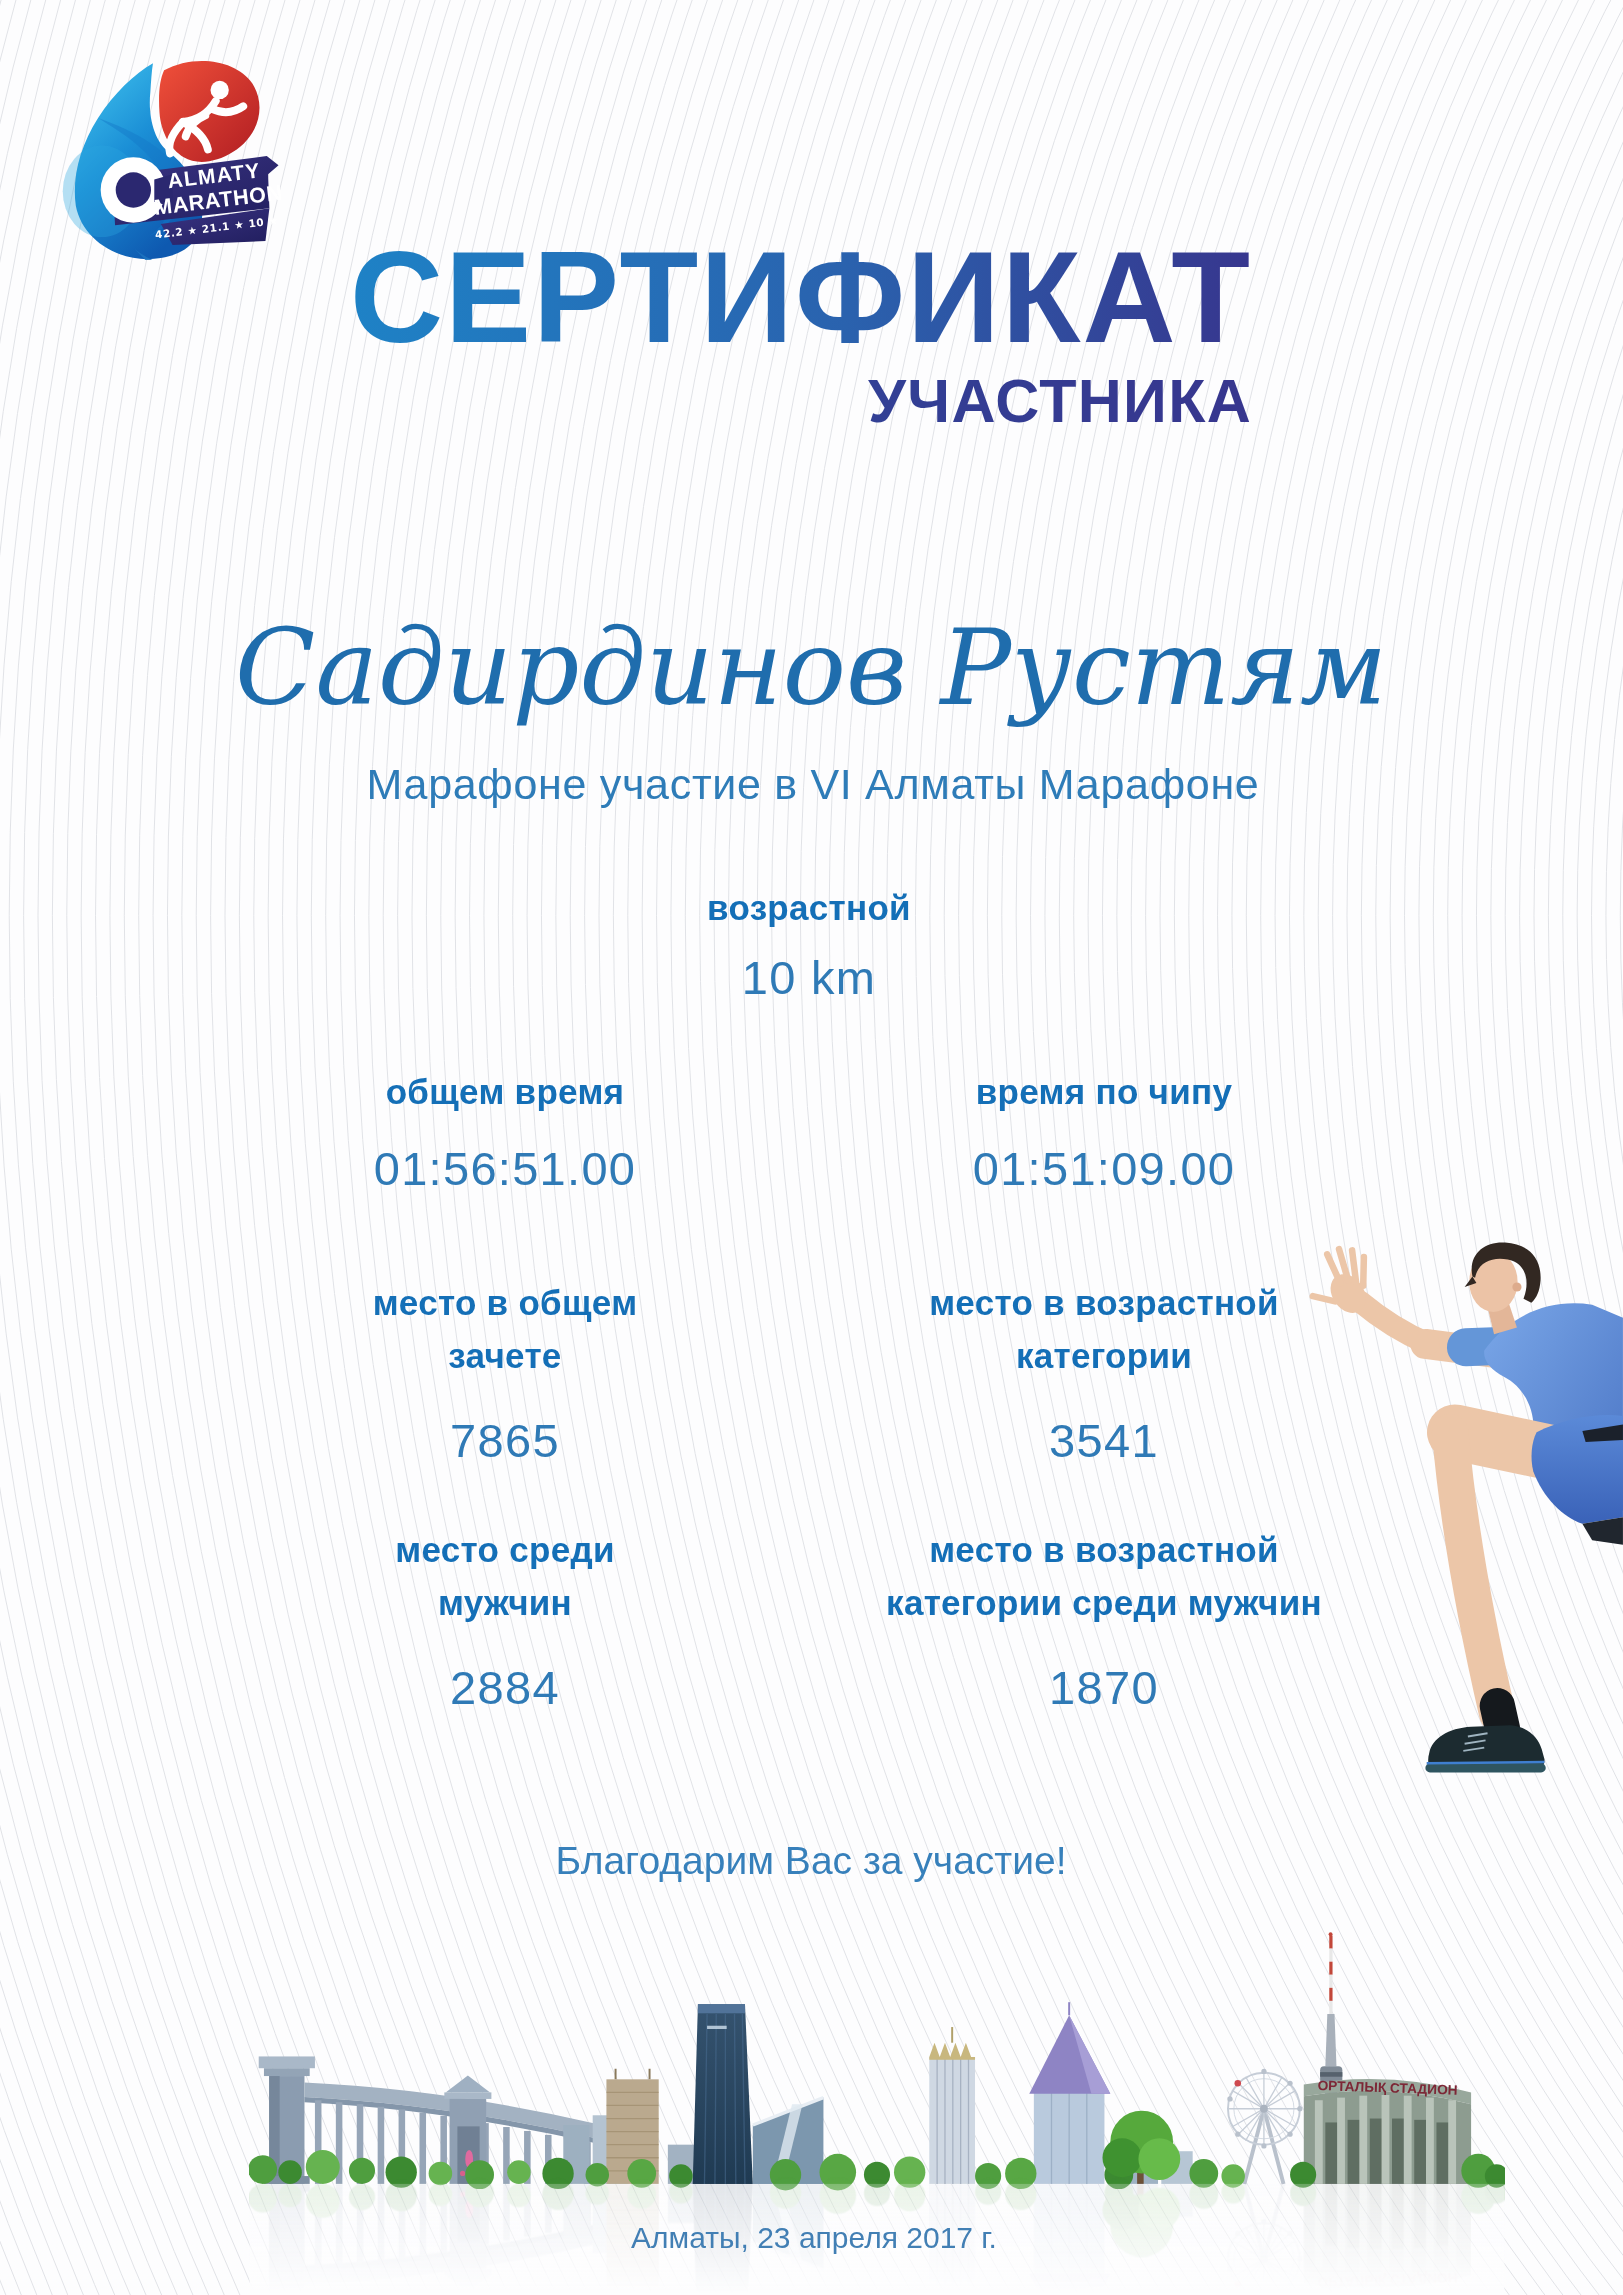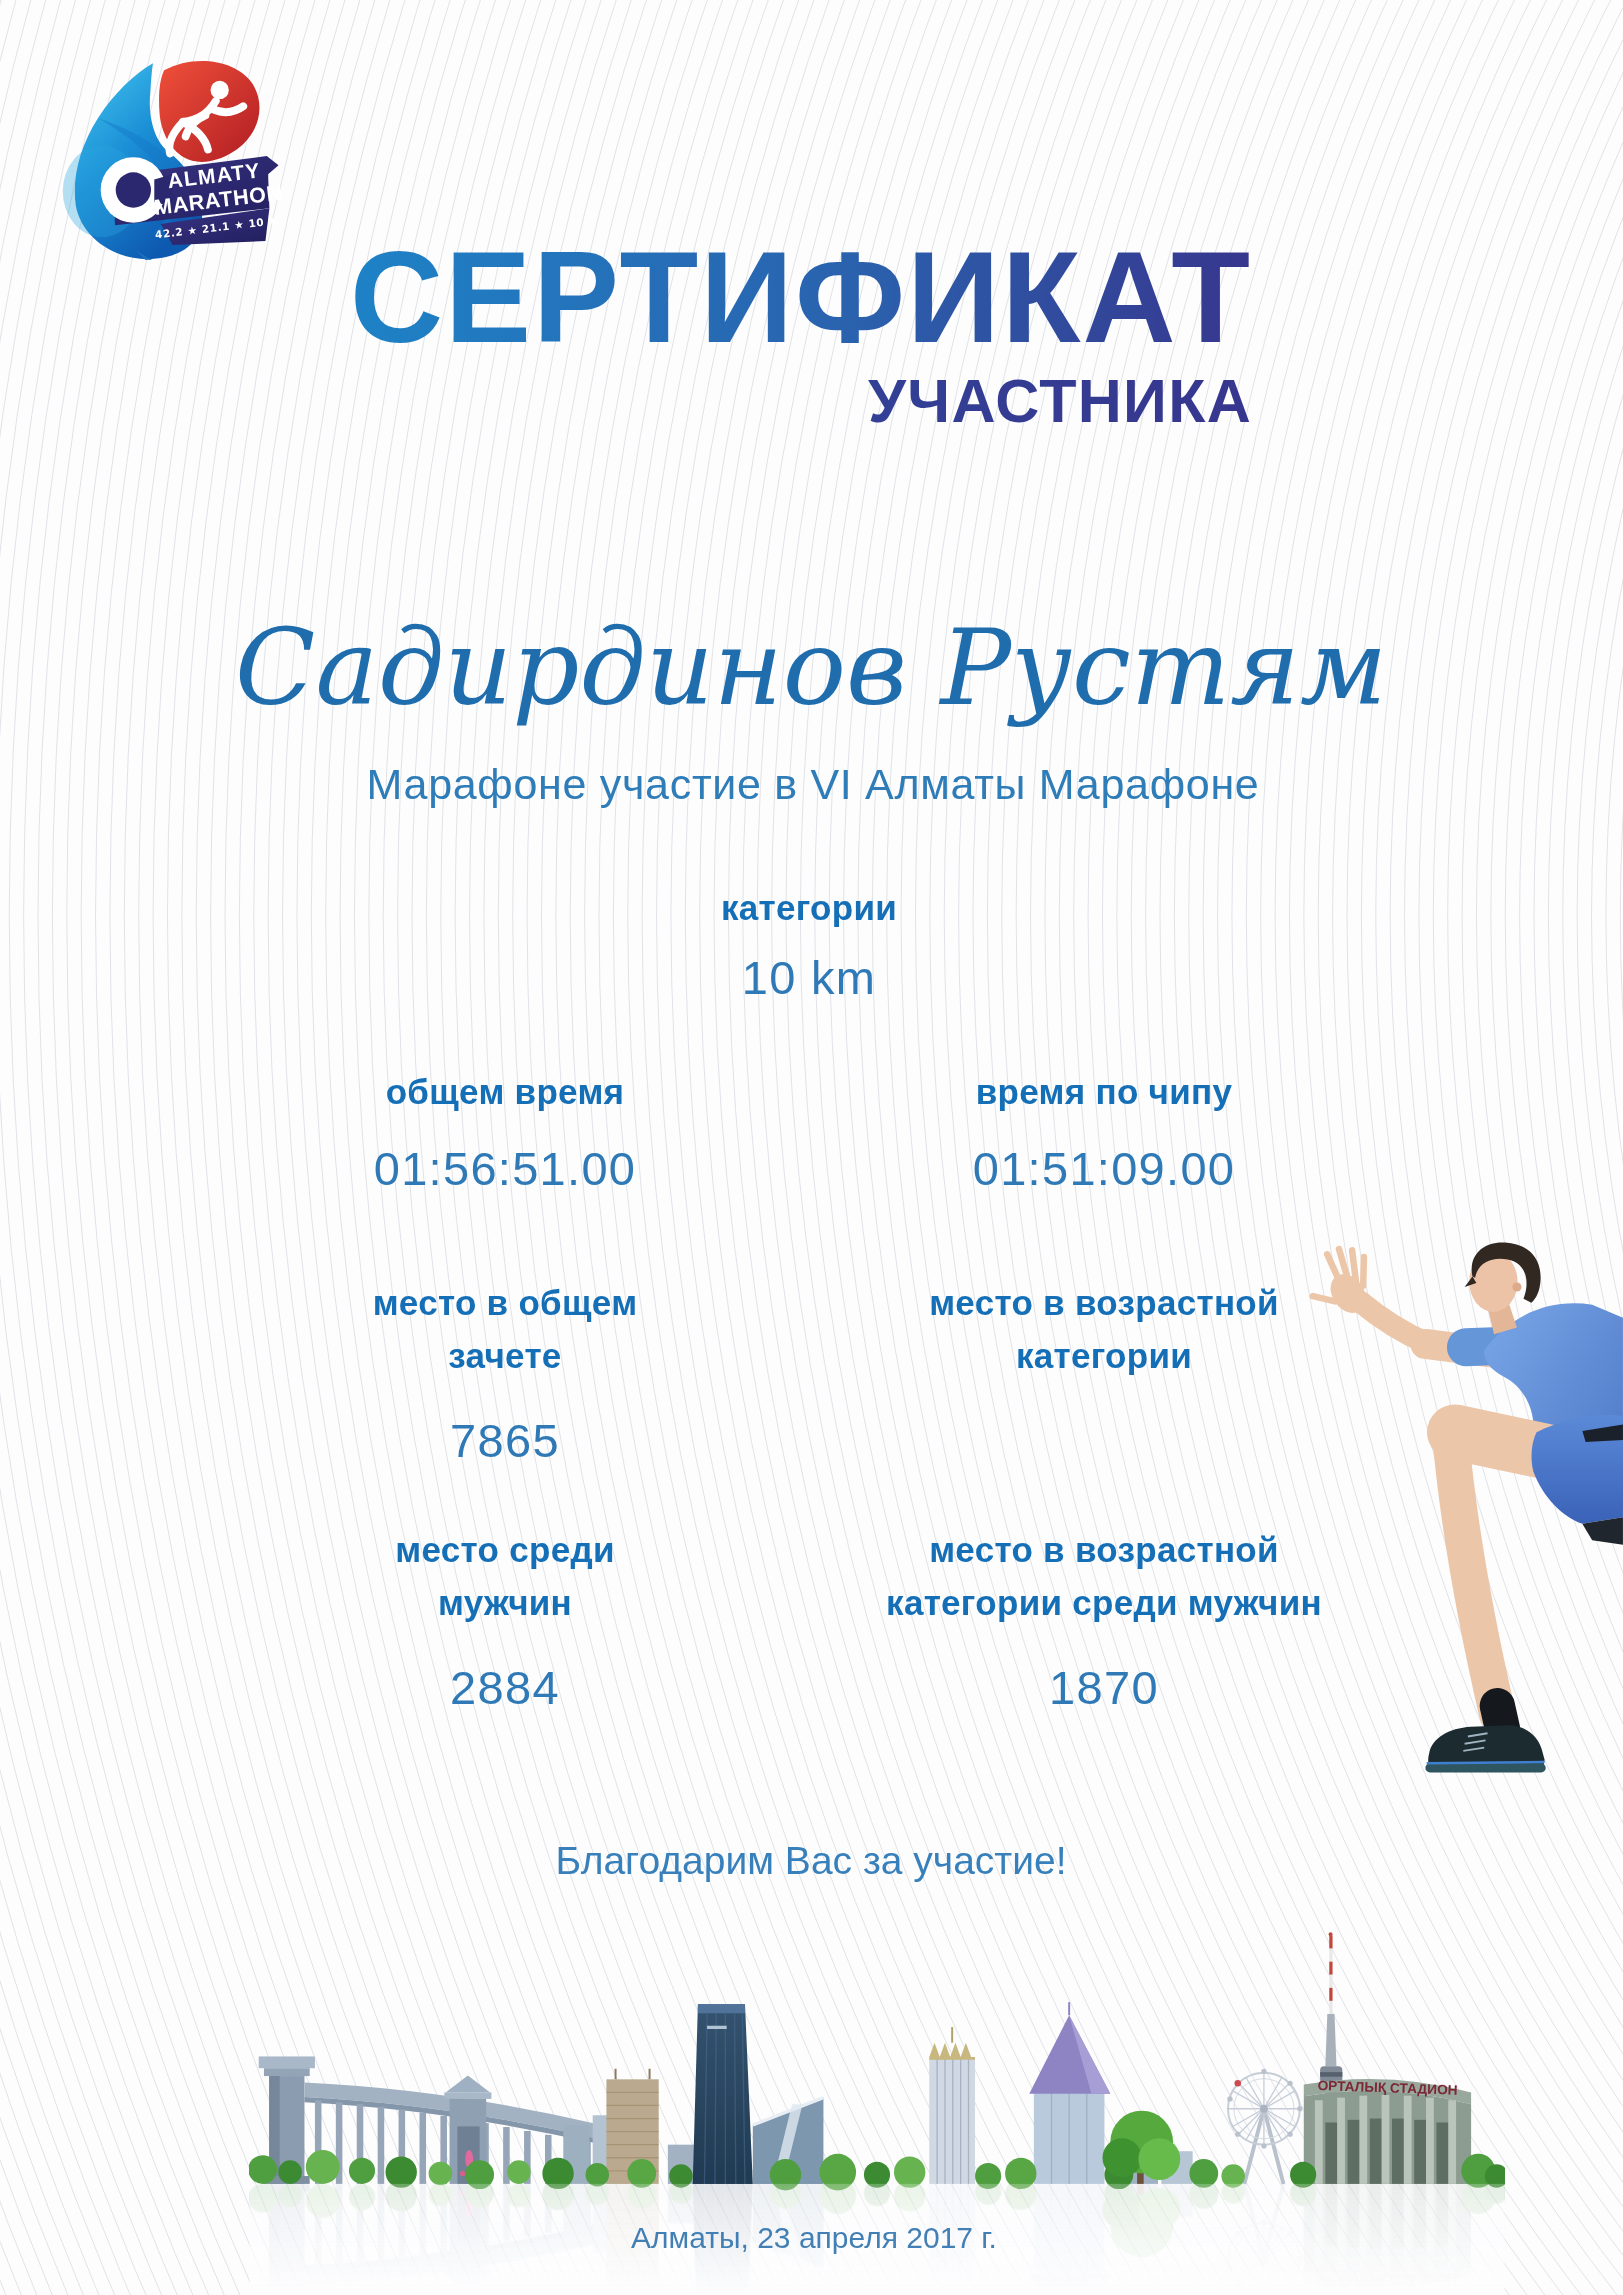--- a/index.html
+++ b/index.html
@@ -260,37 +260,38 @@
 
 <div class="title-wrap">
   <h1 class="cert-title">СЕРТИФИКАТ</h1>
   <div class="cert-subtitle">УЧАСТНИКА</div>
 </div>
 
 <div class="participant-name">Садирдинов Рустям</div>
 <div class="participation-line">Марафоне участие в VI Алматы Марафоне</div>
 
 <div class="stat dist" id="stat-distance">
-  <div class="stat-label">категории</div>
+  <div class="stat-label">возрастной</div>
   <div class="stat-value">10 km</div>
 </div>
 <div class="stat single" id="stat-finish">
   <div class="stat-label">общем время</div>
   <div class="stat-value">01:56:51.00</div>
 </div>
 <div class="stat single" id="stat-chip">
   <div class="stat-label">время по чипу</div>
   <div class="stat-value">01:51:09.00</div>
 </div>
 <div class="stat" id="stat-overall">
   <div class="stat-label">место в общем зачете</div>
   <div class="stat-value">7865</div>
 </div>
 <div class="stat" id="stat-agecat">
   <div class="stat-label">место в возрастной категории</div>
+  <div class="stat-value">3541</div>
 </div>
 <div class="stat" id="stat-men">
   <div class="stat-label">место среди мужчин</div>
   <div class="stat-value">2884</div>
 </div>
 <div class="stat" id="stat-agemen">
   <div class="stat-label">место в возрастной категории среди мужчин</div>
   <div class="stat-value">1870</div>
 </div>
 

